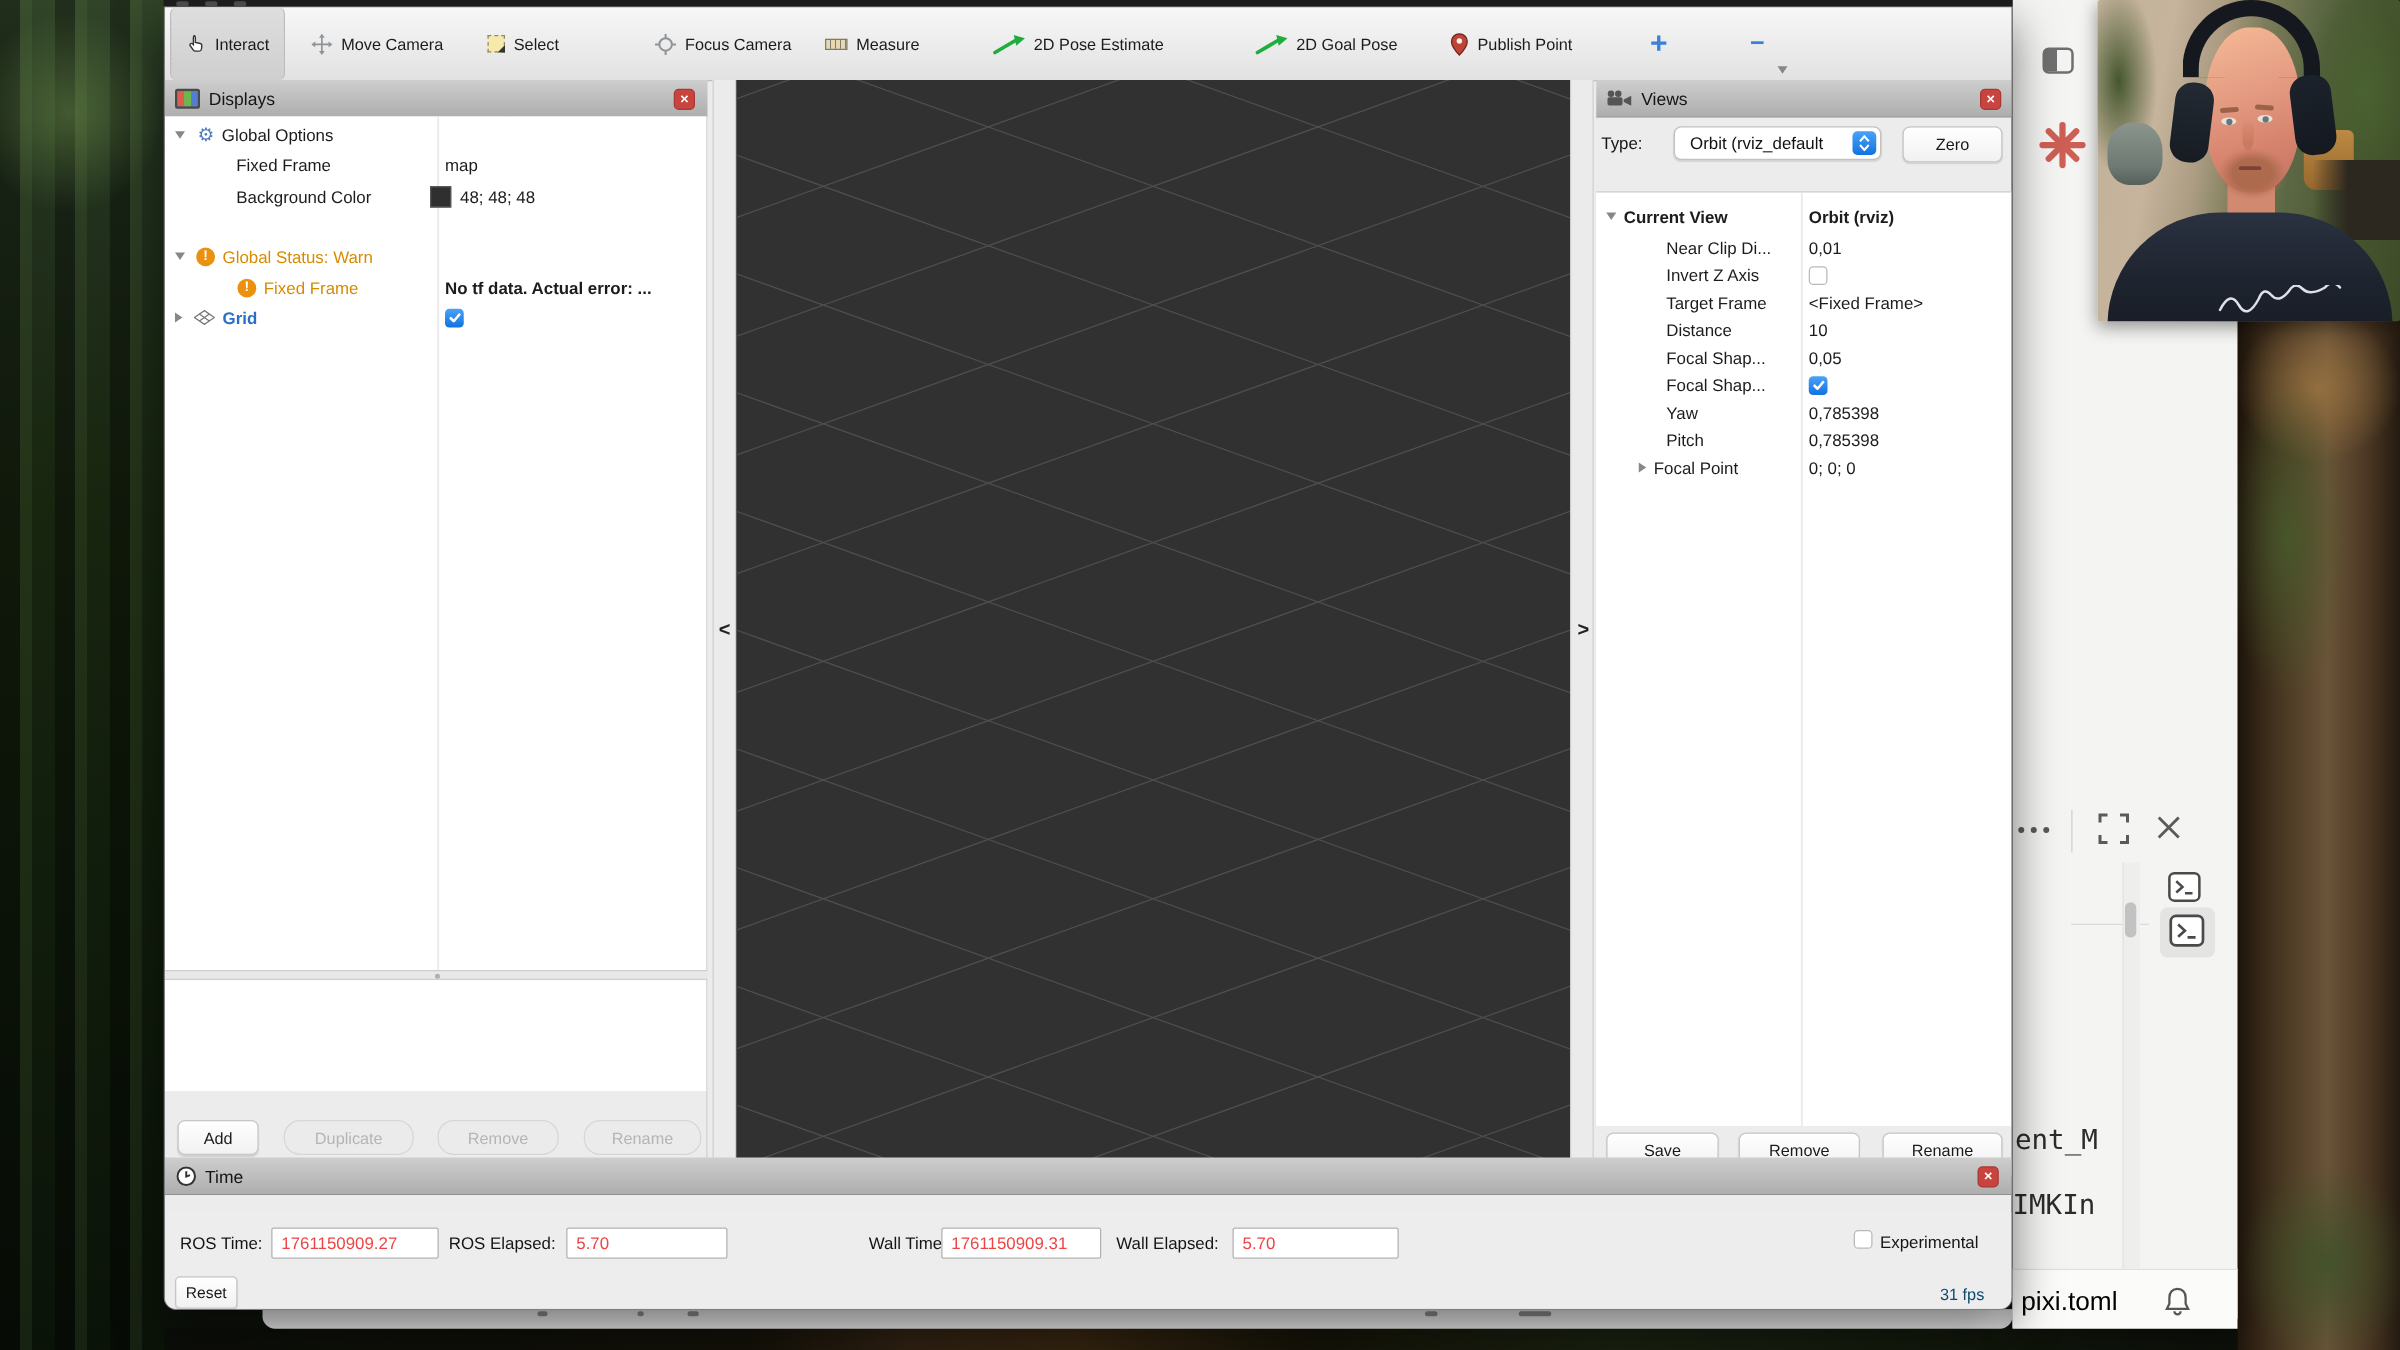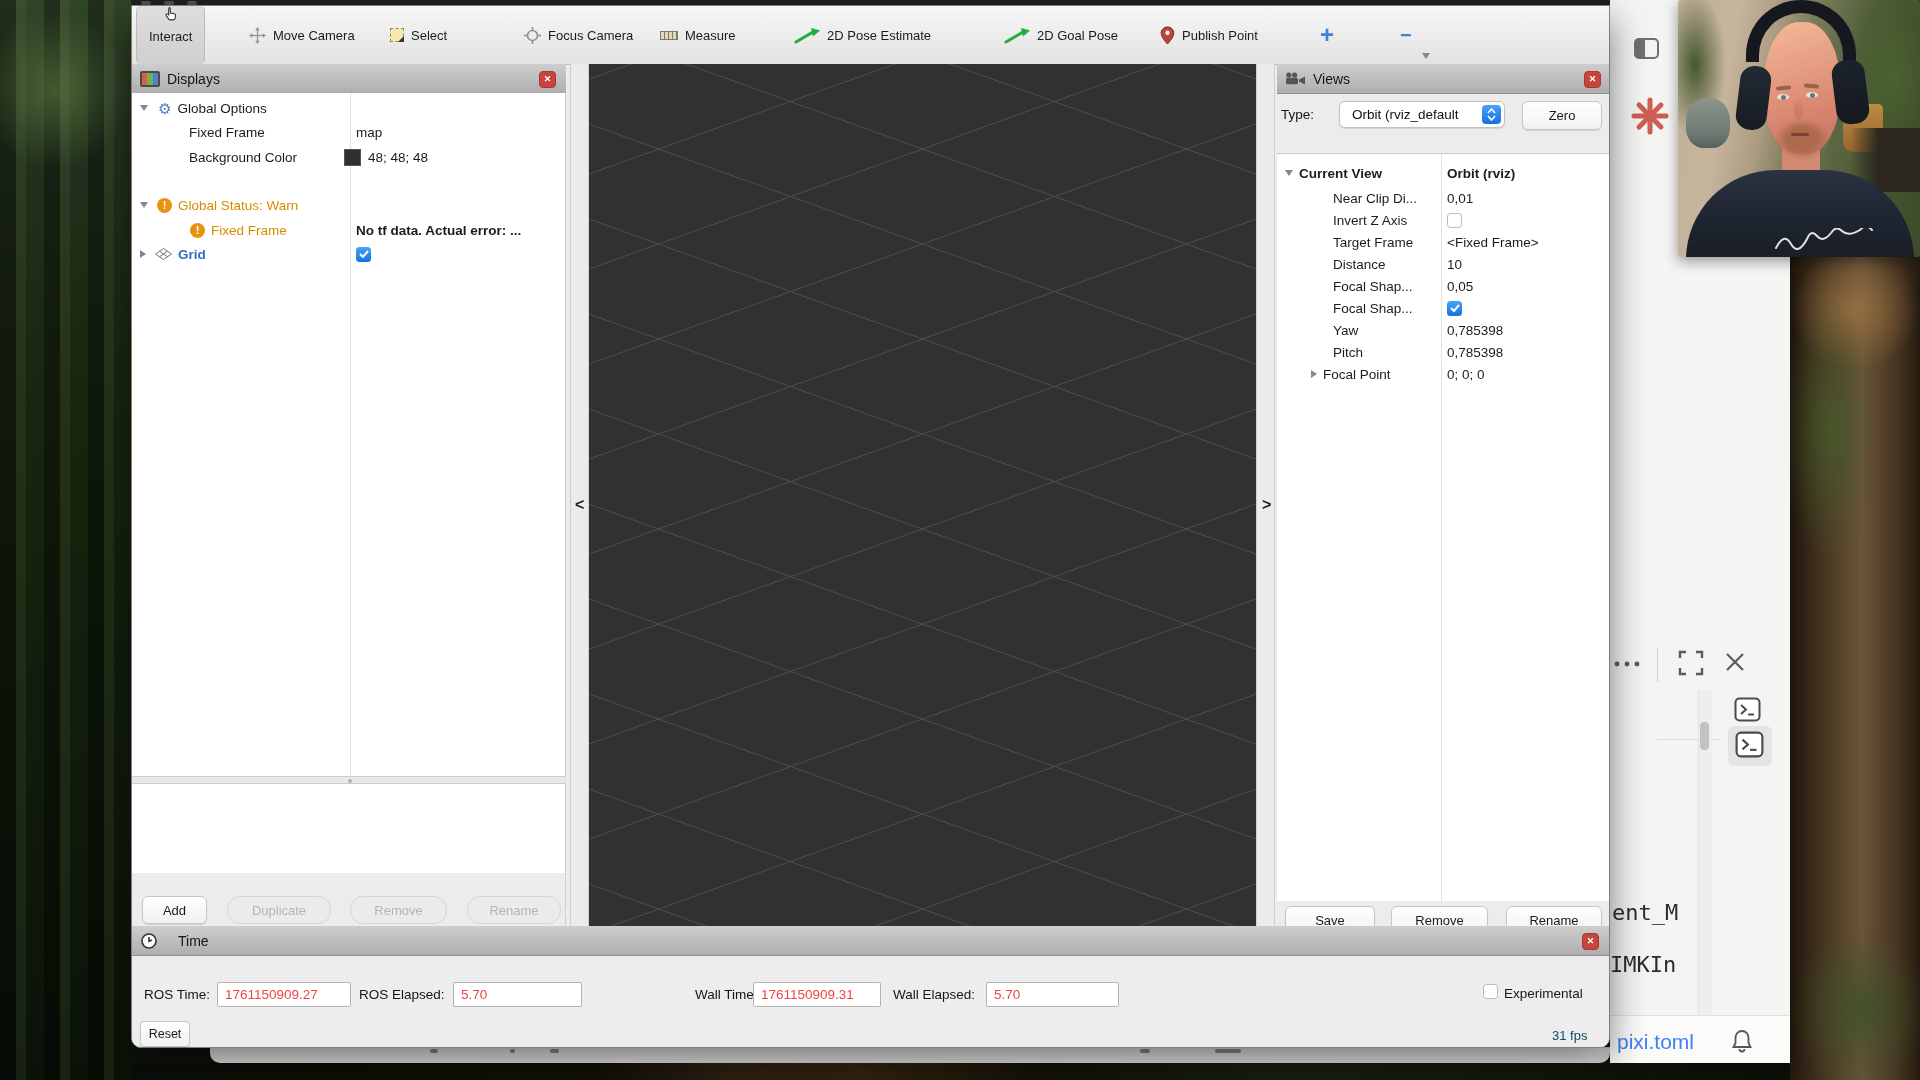--- a/index.html
+++ b/index.html
@@ -40,21 +40,21 @@
   #rviz{left:131px;top:5px;width:1479px;height:1043px;background:#ececec;z-index:2;
     border:1px solid #7e7e7e;box-sizing:border-box;border-radius:0 0 10px 10px;
     box-shadow:0 14px 36px rgba(0,0,0,.5);}
   
   #toolbar{left:0;top:0;width:1477px;height:58px;background:linear-gradient(#f7f7f7,#e2e2e2);
     border-bottom:1px solid #bdbdbd;border-radius:0;}
   #toolbar .handle{position:absolute;left:5px;top:12px;height:34px;width:0;border-left:2px dotted #9d9d9d;}
   .toolbtn{position:absolute;top:0;height:58px;display:flex;align-items:center;gap:7px;
     font-size:13px;color:#1b1b1b;white-space:nowrap;cursor:default;}
   .toolbtn.selected{background:linear-gradient(#dedede,#cfcfcf);border-left:1px solid #bcbcbc;
-    border-right:1px solid #bcbcbc;border-radius:5px;padding:0 12px;flex-direction:column;}
+    border-right:1px solid #bcbcbc;border-radius:5px;padding:0 12px;}
   .bluetool{position:absolute;color:#3b82d6;font-weight:bold;}
   
   .phead{position:absolute;height:29px;background:linear-gradient(#cecece,#aeaeae);
     border-bottom:1px solid #8f8f8f;display:flex;align-items:center;}
   .phtitle{font-size:14px;color:#141414;margin-left:7px;}
   .closebtn{position:absolute;width:15px;height:15px;border-radius:4px;background:#c8443f;
     border:1px solid #a83832;color:#fff;font-size:9px;font-weight:bold;display:flex;
     align-items:center;justify-content:center;line-height:1;}
   
   .tree{position:absolute;background:#fff;}
@@ -157,21 +157,21 @@
   </svg>
   <div class="termhl"></div>
   <svg style="position:absolute;left:125px;top:731px;" width="29" height="27" viewBox="0 0 27 25">
     <rect x="1.5" y="1.5" width="24" height="22" rx="4" fill="#fff" stroke="#4a4a4a" stroke-width="2"></rect>
     <path d="M7 8l5 4.5L7 17" stroke="#4a4a4a" stroke-width="2" fill="none"></path>
       <line x1="14" y1="17.5" x2="20" y2="17.5" stroke="#4a4a4a" stroke-width="2"></line>
   </svg>
   <span class="mono" style="position:absolute;left:2px;top:900px;font-size:22px;color:#2c2c2c;">ent_M</span>
   <span class="mono" style="position:absolute;left:0px;top:952px;font-size:22px;color:#2c2c2c;">IMKIn</span>
   <div class="statusbar">
-    <span style="position:absolute;left:7px;top:14px;font-size:21px;color:#3b82f6;">pixi.toml</span>
+    <span style="position:absolute;left:7px;top:14px;font-size:21px;color:#000000;">pixi.toml</span>
     <svg style="position:absolute;left:121px;top:13px;" width="22" height="24" viewBox="0 0 22 24">
       <path d="M11 2c-4 0-6.5 3-6.5 7v5L2.5 18h17L17.5 14V9C17.5 5 15 2 11 2z" fill="none" stroke="#555" stroke-width="1.8"></path>
       <path d="M8.5 20a2.5 2.5 0 005 0" fill="none" stroke="#555" stroke-width="1.8"></path>
     </svg>
   </div>
 </div>
 
 <div id="topstrip" class="abs">
   <span class="tl-dot" style="left:10px;"></span>
   <span class="tl-dot" style="left:33px;"></span>
@@ -466,21 +466,21 @@
       <span class="tv" style="left:170px;">0; 0; 0</span>
     </div>
   </div>
 
   <div class="abs" style="left:1145px;top:895px;width:332px;height:40px;background:#ececec;">
     <div class="btn" style="left:8px;top:5px;width:88px;">Save</div>
     <div class="btn" style="left:114px;top:5px;width:95px;">Remove</div>
     <div class="btn" style="left:229px;top:5px;width:94px;">Rename</div>
   </div>
 
-  <div class="phead" style="left:0;top:920px;width:1477px;gap:14px;">
+  <div class="phead" style="left:0;top:920px;width:1477px;">
     <svg width="16" height="16" viewBox="0 0 16 16" style="margin-left:9px;">
       <circle cx="8" cy="8" r="7" fill="#fff" stroke="#333" stroke-width="1.6"></circle>
       <path d="M8 4v4.3l3-1.2" stroke="#333" stroke-width="1.6" fill="none"></path>
     </svg>
     <span class="phtitle">Time</span>
     <span class="closebtn" style="right:10px;top:7px;">✕</span>
   </div>
   <div class="abs" style="left:0;top:964px;width:1477px;height:77px;background:#ededed;border-radius:0 0 9px 9px;">
     <span class="flabel" style="left:12px;top:17px;">ROS Time:</span>
     <div class="tinput" style="left:85px;top:12px;width:134px;">1761150909.27</div>

